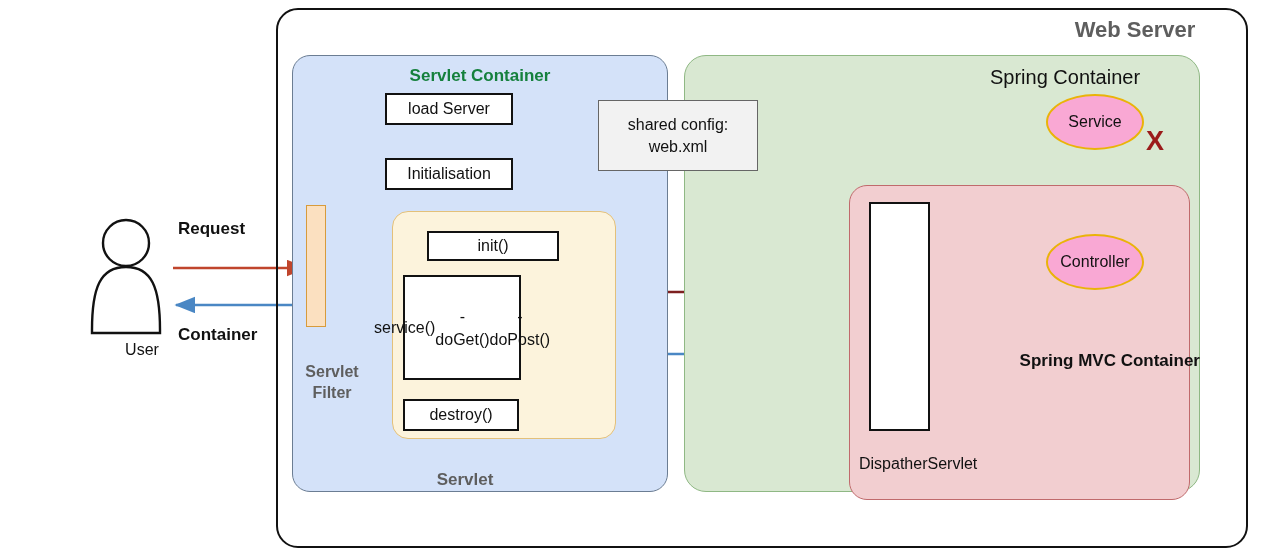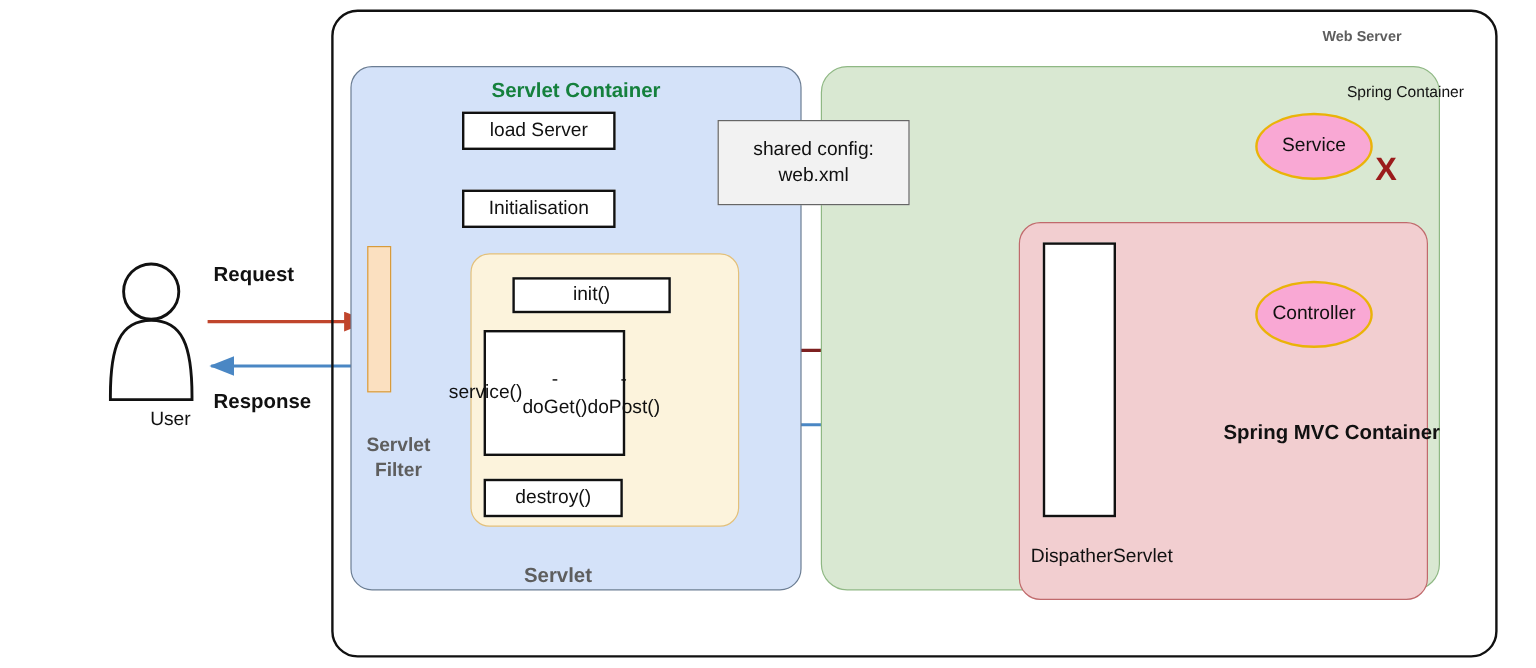--- a/index.html
+++ b/index.html
@@ -29,21 +29,21 @@
     left: 276px; top: 8px;
     width: 972px; height: 540px;
     border: 2.5px solid #111111;
     border-radius: 22px;
     background: transparent;
   }
   .webserver-label {
     left: 1065px; top: 18px;
     width: 140px; height: 24px;
     color: #5e5e5e;
-    font-size: 12px;
+    font-size: 22px;
     font-weight: bold;
     text-align: center;
     line-height: 24px;
   }
   
   .servlet-container {
     left: 292px; top: 55px;
     width: 376px; height: 437px;
     background: #d4e2f9;
     border: 1.6px solid #6b7d93;
@@ -130,22 +130,22 @@
   .spring-container {
     left: 684px; top: 55px;
     width: 516px; height: 437px;
     background: #d9e8d2;
     border: 1.6px solid #8fb884;
     border-radius: 22px;
   }
   .spring-container-title {
     left: 990px; top: 64px;
     width: 230px; height: 26px;
-    text-align: right;
-    font-size: 13px;
+    text-align: left;
+    font-size: 20px;
     color: #111111;
     line-height: 26px;
   }
   
   .mvc-container {
     left: 849px; top: 185px;
     width: 341px; height: 315px;
     background: #f2ced0;
     border: 1.6px solid #c06a6c;
     border-radius: 18px;
@@ -304,14 +304,14 @@
 <div class="node mvc-label">Spring MVC Container</div>
 <div class="node dispatcher-bar"></div>
 <div class="node dispatcher-label">DispatherServlet</div>
 
 <div class="node ellipse service-ellipse">Service</div>
 <div class="node ellipse controller-ellipse">Controller</div>
 
 <div class="mark x-mark">X</div>
 
 <div class="flow-label request-label">Request</div>
-<div class="flow-label response-label">Response</div>
+<div class="flow-label response-label">Container</div>
 <div class="flow-label user-label">User</div>
 
 </body></html>

